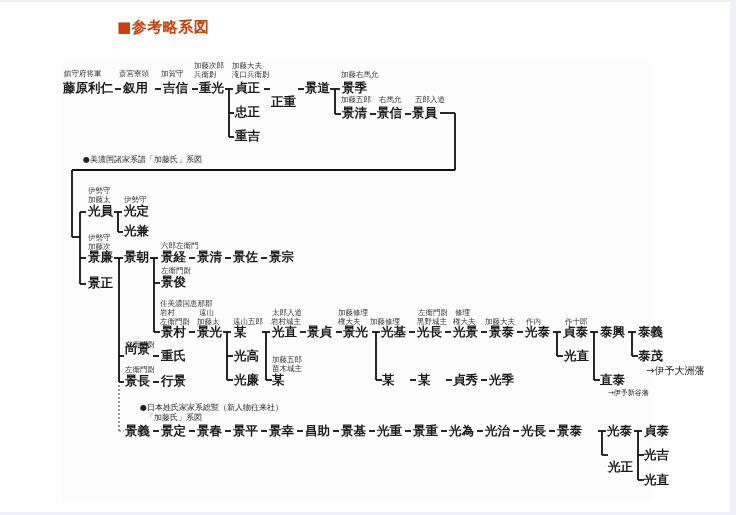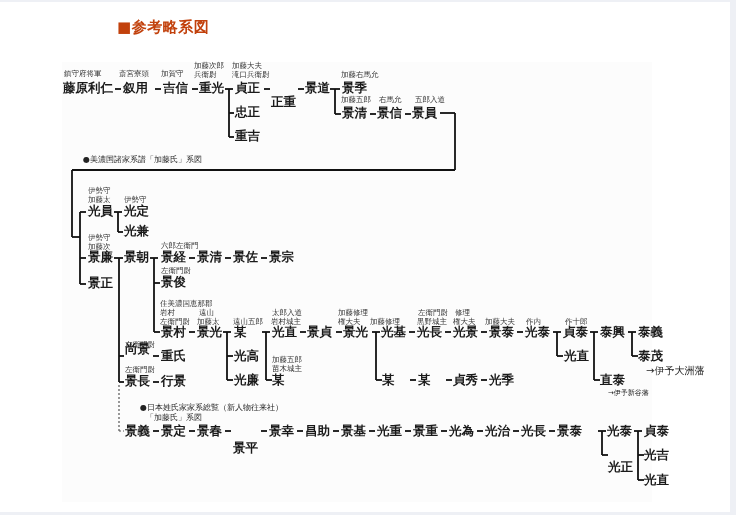--- a/index.html
+++ b/index.html
@@ -248,21 +248,21 @@
 <div class="t s" style="left:125px;top:366px">左衛門尉</div>
 <div class="t n" style="left:125px;top:375px">景長</div>
 <div class="t n" style="left:161px;top:375px">行景</div>
 
 <div class="t note" style="left:124px;top:404px">●日本姓氏家家系総覧（新人物往来社）</div>
 <div class="t note" style="left:130px;top:414px">「加藤氏」系図</div>
 
 <div class="t n" style="left:125px;top:425px">景義</div>
 <div class="t n" style="left:161px;top:425px">景定</div>
 <div class="t n" style="left:197px;top:425px">景春</div>
-<div class="t n" style="left:233px;top:442px">景平</div>
+<div class="t n" style="left:233px;top:425px">景平</div>
 <div class="t n" style="left:269px;top:425px">景幸</div>
 <div class="t n" style="left:305px;top:425px">昌助</div>
 <div class="t n" style="left:341px;top:425px">景基</div>
 <div class="t n" style="left:377px;top:425px">光重</div>
 <div class="t n" style="left:413px;top:425px">景重</div>
 <div class="t n" style="left:449px;top:425px">光為</div>
 <div class="t n" style="left:485px;top:425px">光治</div>
 <div class="t n" style="left:521px;top:425px">光長</div>
 <div class="t n" style="left:557px;top:425px">景泰</div>
 <div class="t n" style="left:607px;top:425px">光泰</div>

